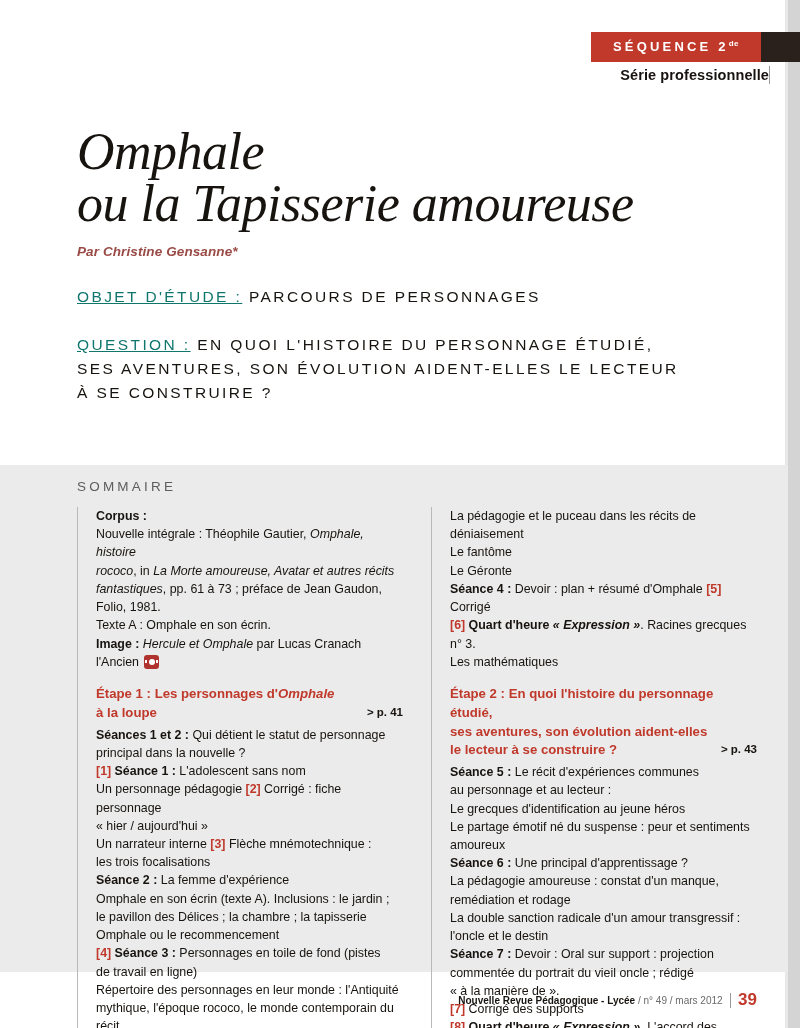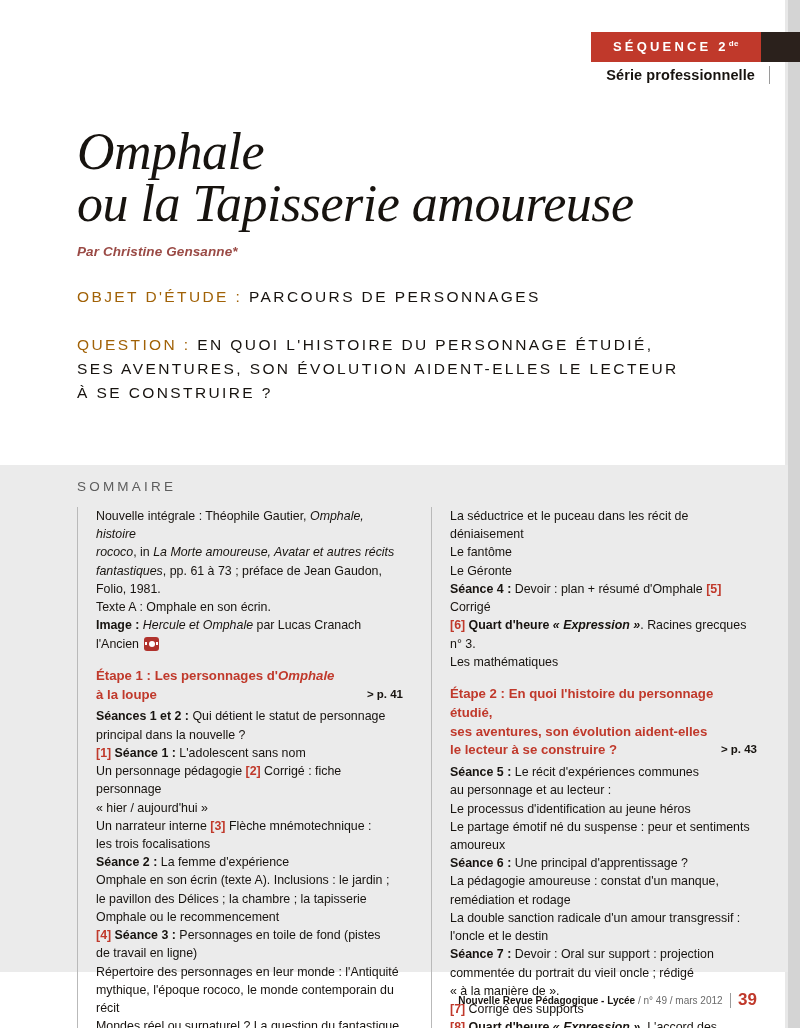--- a/index.html
+++ b/index.html
@@ -71,21 +71,20 @@
     font-size: 8px;
     letter-spacing: 0.5px;
     vertical-align: super;
   }
   .subbanner {
     position: absolute;
     left: 400px;
     top: 66px;
     width: 370px;
     text-align: right;
-    padding-right: 14px;
     border-right: 1.5px solid #9a9a9a;
     box-sizing: border-box;
   }
   .subbanner span {
     font-size: 14.5px;
     font-weight: bold;
     color: #17130f;
     letter-spacing: 0.1px;
   }
 
@@ -122,22 +121,23 @@
     top: 285px;
     width: 680px;
   }
   .meta-line {
     font-size: 15.5px;
     letter-spacing: 2.4px;
     color: #17130f;
     line-height: 1.55;
   }
   .meta-label {
-    color: #a16207;
+    color: #0f766e;
     font-weight: normal;
+    text-decoration: underline;
   }
   .meta-value {
     color: #17130f;
     font-weight: normal;
   }
   .meta-q { margin-top: 24px; }
 
   
   .sommaire {
     position: absolute;
@@ -295,20 +295,21 @@
     </div>
   </div>
 
   <div class="sommaire">
     <div class="sommaire-title">SOMMAIRE</div>
 
     <div class="cols">
 
       <div class="col">
 
+        <p class="b">Corpus :</p>
         <p><span>Nouvelle intégrale : Théophile Gautier, </span><span class="i">Omphale, histoire</span></p>
         <p><span class="i">rococo</span><span>, in </span><span class="i">La Morte amoureuse, Avatar et autres récits</span></p>
         <p><span class="i">fantastiques</span><span>, pp. 61 à 73 ; préface de Jean Gaudon,</span></p>
         <p>Folio, 1981.</p>
         <p>Texte A : Omphale en son écrin.</p>
         <p><span class="b">Image :</span> <span class="i">Hercule et Omphale</span><span> par Lucas Cranach l'Ancien</span> <span class="cam-icon"></span></p>
 
         <div class="etape">
           <div><span>Étape 1 : Les personnages d'</span><span class="i">Omphale</span></div>
           <div><span>à la loupe</span><span class="pg">&gt; p. 41</span></div>
@@ -328,36 +329,36 @@
         <p><span class="redb">[4]</span> <span class="b">Séance 3 :</span><span> Personnages en toile de fond (pistes</span></p>
         <p>de travail en ligne)</p>
         <p>Répertoire des personnages en leur monde : l'Antiquité</p>
         <p>mythique, l'époque rococo, le monde contemporain du récit</p>
         <p>Mondes réel ou surnaturel ? La question du fantastique</p>
 
       </div>
 
       <div class="col">
 
-        <p>La séductrice et le puceau dans les récit de déniaisement</p>
+        <p>La pédagogie et le puceau dans les récits de déniaisement</p>
         <p>Le fantôme</p>
         <p>Le Géronte</p>
         <p><span class="b">Séance 4 :</span><span> Devoir : plan + résumé d'Omphale </span><span class="redb">[5]</span><span> Corrigé</span></p>
         <p><span class="redb">[6]</span><span class="b"> Quart d'heure </span><span class="b i">« Expression »</span><span>. Racines grecques n° 3.</span></p>
         <p>Les mathématiques</p>
 
         <div class="etape">
           <div>Étape 2 : En quoi l'histoire du personnage étudié,</div>
           <div>ses aventures, son évolution aident-elles</div>
           <div><span>le lecteur à se construire ?</span><span class="pg">&gt; p. 43</span></div>
         </div>
 
         <p><span class="b">Séance 5 :</span><span> Le récit d'expériences communes</span></p>
         <p>au personnage et au lecteur :</p>
-        <p>Le processus d'identification au jeune héros</p>
+        <p>Le grecques d'identification au jeune héros</p>
         <p>Le partage émotif né du suspense : peur et sentiments</p>
         <p>amoureux</p>
         <p><span class="b">Séance 6 :</span><span> Une principal d'apprentissage ?</span></p>
         <p>La pédagogie amoureuse : constat d'un manque,</p>
         <p>remédiation et rodage</p>
         <p>La double sanction radicale d'un amour transgressif :</p>
         <p>l'oncle et le destin</p>
         <p><span class="b">Séance 7 :</span><span> Devoir : Oral sur support : projection</span></p>
         <p>commentée du portrait du vieil oncle ; rédigé</p>
         <p>« à la manière de ».</p>

